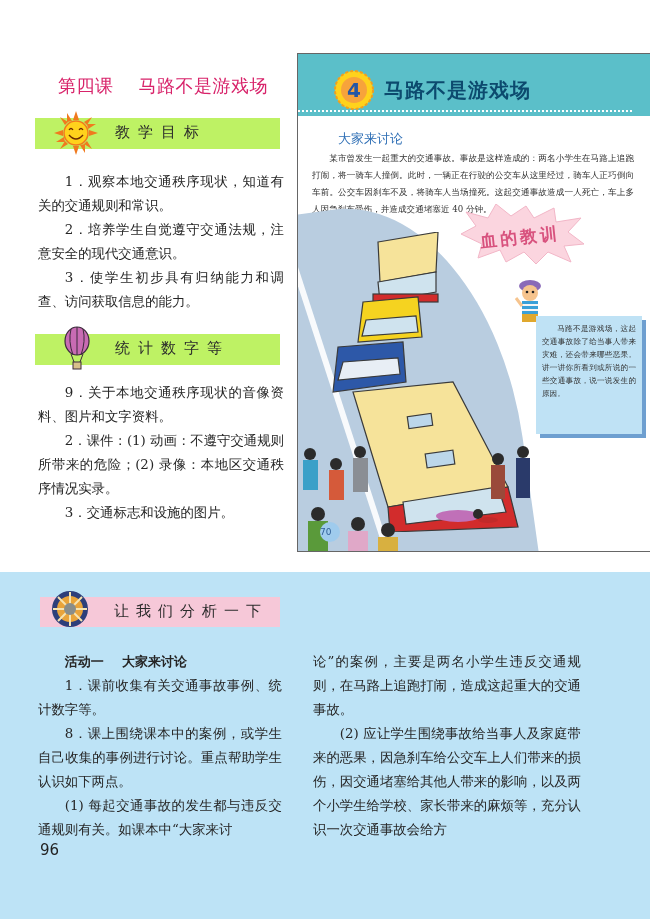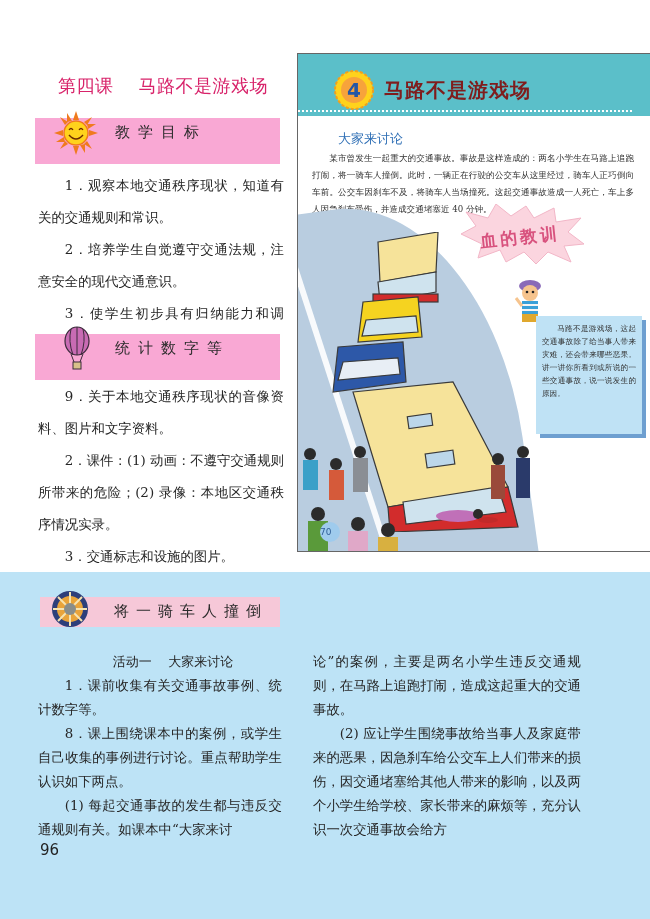--- a/index.html
+++ b/index.html
@@ -6,32 +6,32 @@
   html, body { width: 650px; height: 919px; overflow: hidden; background: #ffffff; }
   body { position: relative; font-family: "DejaVu Serif", "Liberation Serif", serif; color: #222; }
 
   
   .lesson-title {
     position: absolute; left: 58px; top: 74px;
     font-family: "DejaVu Sans", "Liberation Sans", sans-serif;
     font-size: 18px; color: #d8236a; letter-spacing: 0.5px; white-space: pre;
   }
   .section-bar {
-    position: absolute; left: 35px; width: 245px; height: 46px;
-    background: #f9a8d4;
+    position: absolute; left: 35px; width: 245px; height: 31px;
+    background: #bef264;
   }
   .section-bar .bar-text {
     position: absolute; left: 80px; top: 5px;
     font-family: "DejaVu Sans", "Liberation Sans", sans-serif;
     font-size: 15px; letter-spacing: 8px; color: #2b2b2b;
   }
   .bar-icon { position: absolute; }
   .para {
     position: absolute; left: 38px; width: 246px;
-    font-size: 13.4px; line-height: 32px; color: #262626;
+    font-size: 13.4px; line-height: 24px; color: #262626;
     text-align: justify;
   }
   .para p { text-indent: 2em; }
 
   
   .panel {
     position: absolute; left: 297px; top: 53px; width: 353px; height: 499px;
     border-left: 1.5px solid #666; border-top: 1.5px solid #666; border-bottom: 1.5px solid #666;
     background: #fff; overflow: hidden;
   }
@@ -39,21 +39,21 @@
     position: absolute; left: 0; top: 0; width: 100%; height: 62px;
     background: #5bbfc9;
   }
   .panel-header .dots {
     position: absolute; left: 0; right: 18px; top: 56px; height: 2px;
     border-top: 2px dotted #ffffff;
   }
   .panel-title {
     position: absolute; left: 86px; top: 23px;
     font-family: Liberation Sans, sans-serif; font-weight: bold;
-    font-size: 20px; color: #7f1d1d; letter-spacing: 1px;
+    font-size: 20px; color: #0c4a6e; letter-spacing: 1px;
   }
   .badge { position: absolute; left: 36px; top: 16px; }
   .discuss-heading {
     position: absolute; left: 40px; top: 76px;
     font-family: Liberation Mono, monospace;
     font-size: 13px; color: #2f6fb5;
   }
   .story {
     position: absolute; left: 14px; top: 96px; width: 322px;
     font-size: 8.6px; line-height: 17px; color: #333; text-align: justify;
@@ -101,23 +101,22 @@
     font-family: "DejaVu Sans", "Liberation Sans", sans-serif;
     font-size: 15px; letter-spacing: 7px; color: #2b2b2b;
   }
   .col {
     position: absolute; top: 78px; font-size: 13.4px; line-height: 24px; color: #262626;
     text-align: justify;
   }
   .col p { text-indent: 2em; }
   .col p.noindent { text-indent: 0; }
   .activity-head {
-    font-family: "DejaVu Sans", "Liberation Sans", sans-serif; font-weight: normal; font-size: 13px;
+    font-family: "DejaVu Sans", "Liberation Sans", sans-serif; font-weight: bold; font-size: 13px;
     white-space: pre;
-    margin-left: 48px;
   }
   .page-number {
     position: absolute; left: 40px; top: 269px;
     font-family: "DejaVu Sans", "Liberation Sans", sans-serif; font-size: 15px; color: #222;
   }
 </style>
 </head>
 <body>
 
 <div class="lesson-title">第四课    马路不是游戏场</div>
@@ -246,21 +245,21 @@
 
   <div class="tip-box">
     <p>马路不是游戏场，这起交通事故除了给当事人带来灾难，还会带来哪些恶果。讲一讲你所看到或所说的一些交通事故，说一说发生的原因。</p>
   </div>
 
   <div class="page-badge">70</div>
 </div>
 
 <div class="blue">
   <div class="pink-bar">
-    <span class="bar-text">将一骑车人撞倒</span>
+    <span class="bar-text">让我们分析一下</span>
   </div>
   <svg style="position:absolute;left:50px;top:17px;" width="40" height="40" viewBox="0 0 40 40">
     <circle cx="20" cy="20" r="18" fill="#2d3f7a"></circle>
     <circle cx="20" cy="20" r="13" fill="#e9a43a"></circle>
     <g stroke="#f7e4b0" stroke-width="2">
       <line x1="20" y1="3" x2="20" y2="37"></line>
         <line x1="3" y1="20" x2="37" y2="20"></line>
       <line x1="8" y1="8" x2="32" y2="32"></line>
         <line x1="32" y1="8" x2="8" y2="32"></line>
     </g>

